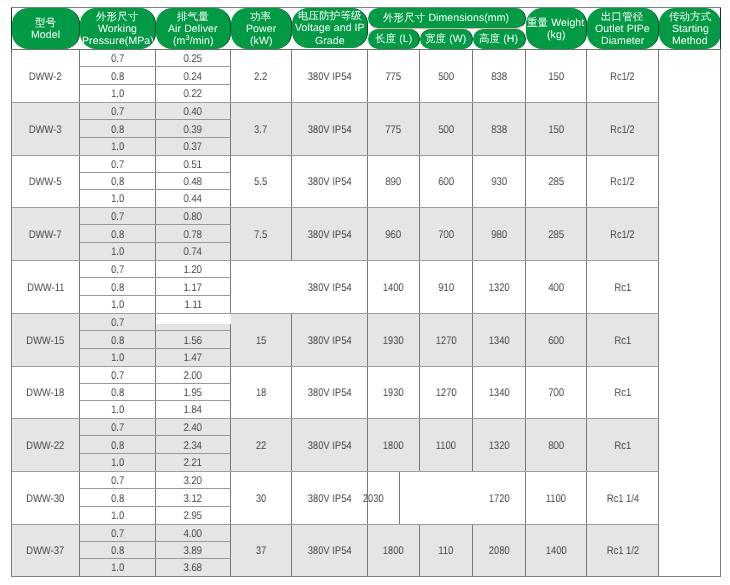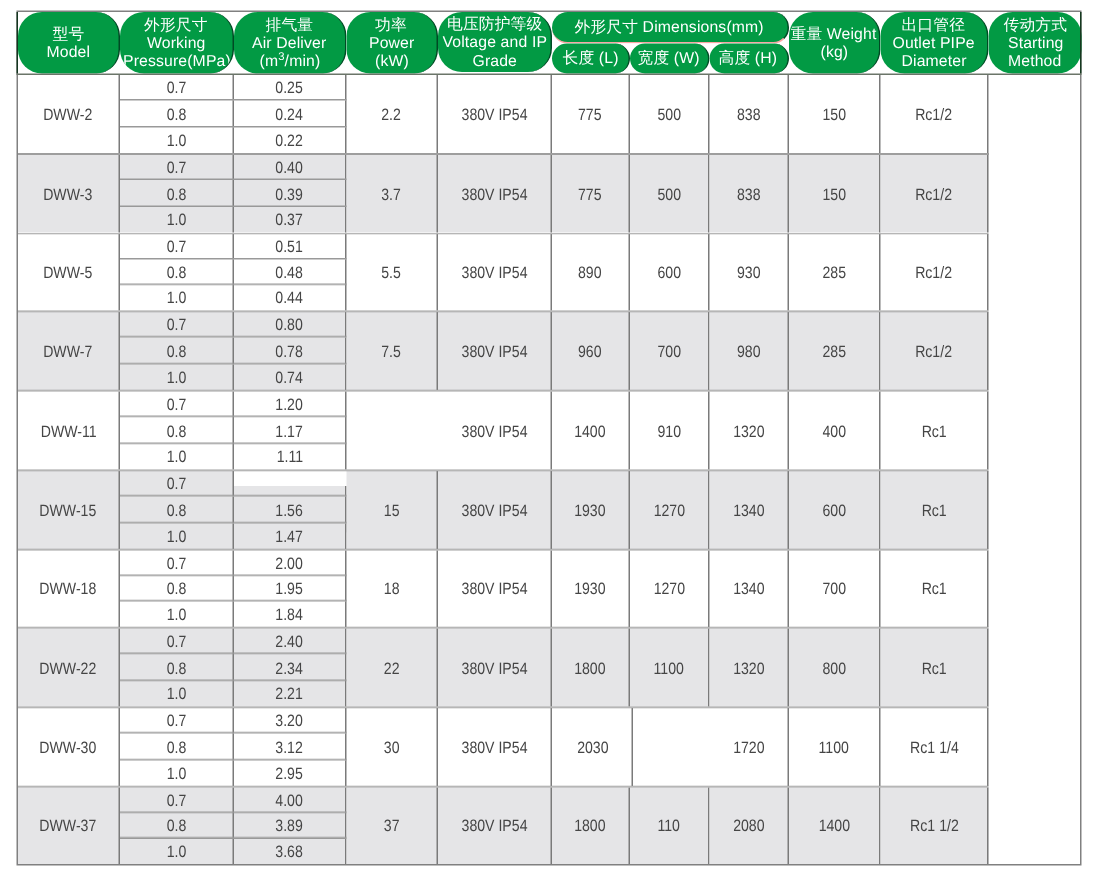--- a/index.html
+++ b/index.html
@@ -454,21 +454,21 @@
     </div>
 <div class="cell dcell vsep" style="left:144px;top:499px;width:75px;height:17px">
       <span class="tx">2.95</span>
     </div>
 <div class="cell dcell vsep" style="left:219px;top:464px;width:61px;height:52px">
       <span class="tx">30</span>
     </div>
 <div class="cell dcell vsep" style="left:280px;top:464px;width:76px;height:52px">
       <span class="tx">380V IP54</span>
     </div>
-<div class="cell dcell vsep" style="left:358px;top:464px;width:52px;height:52px">
+<div class="cell dcell vsep" style="left:336px;top:464px;width:52px;height:52px">
       <span class="tx">2030</span>
     </div>
 <div class="cell dcell vsep" style="left:461px;top:464px;width:53px;height:52px">
       <span class="tx">1720</span>
     </div>
 <div class="cell dcell vsep" style="left:514px;top:464px;width:61px;height:52px">
       <span class="tx">1100</span>
     </div>
 <div class="cell dcell vsep" style="left:575px;top:464px;width:72px;height:52px">
       <span class="tx">Rc1 1/4</span>

